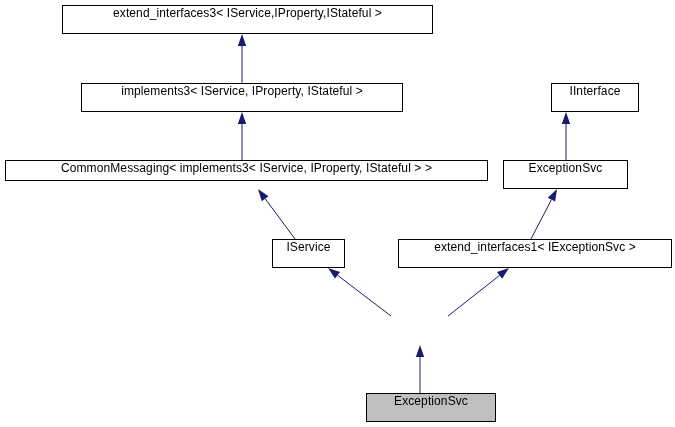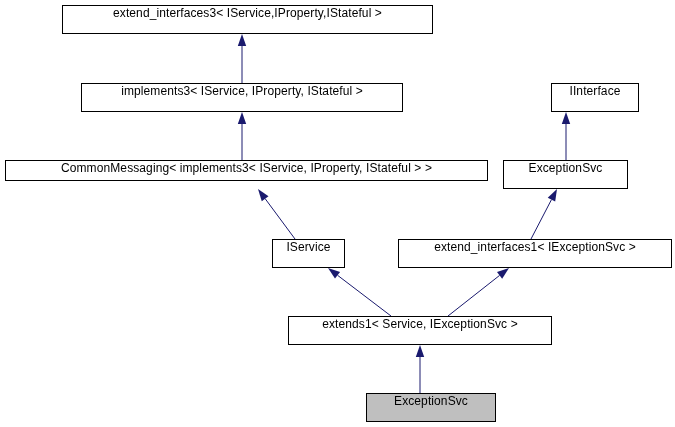--- a/index.html
+++ b/index.html
@@ -77,19 +77,16 @@
     </div>
     <div class="node" style="left: 503px; top: 160px; width: 125px; height: 29px;">
       <span>ExceptionSvc</span>
     </div>
     <div class="node" style="left: 272px; top: 239px; width: 73px; height: 29px;">
       <span>IService</span>
     </div>
     <div class="node" style="left: 398px; top: 239px; width: 274px; height: 29px;">
       <span>extend_interfaces1&lt; IExceptionSvc &gt;</span>
     </div>
-    <div class="node" style="left: 288px; top: 316px; width: 264px; height: 29px;">
-      <span>extends1&lt; Service, IExceptionSvc &gt;</span>
-    </div>
     <div class="node highlight" style="left: 366px; top: 393px; width: 130px; height: 29px;">
       <span>ExceptionSvc</span>
     </div>
   </div>
 
 </body></html>

